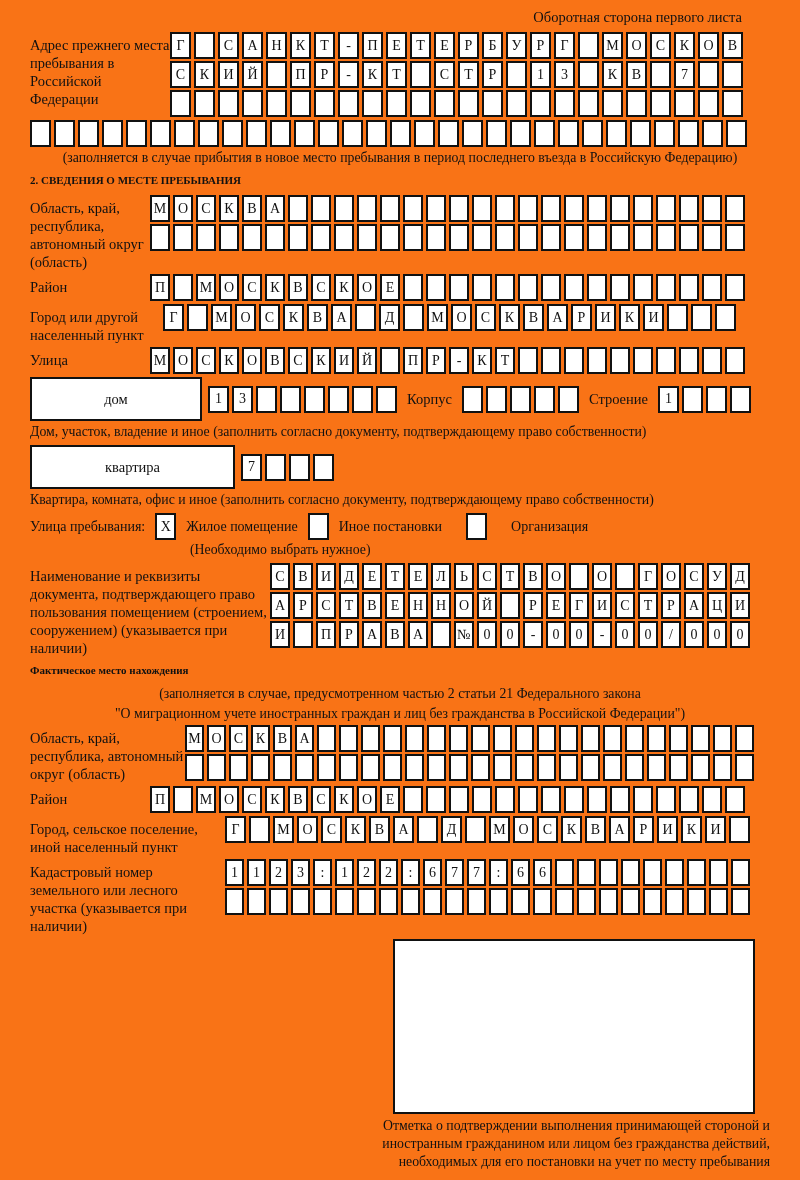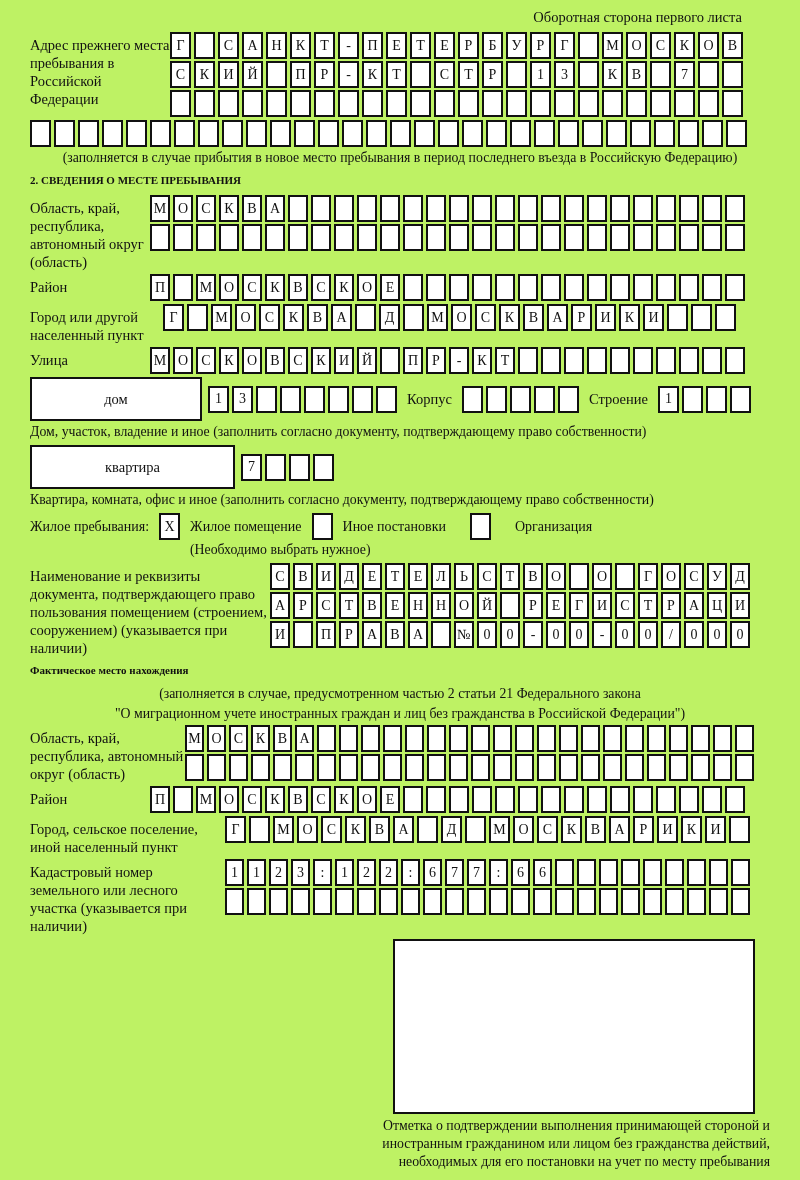--- a/index.html
+++ b/index.html
@@ -1,17 +1,17 @@
 <!DOCTYPE html>
 <html><head>
 <meta charset="utf-8">
 <style>
   html,body{margin:0;padding:0;background:#fff;color:#111;}
   body{font-family:"Liberation Serif","DejaVu Serif",serif;font-size:14px;line-height:18px;}
-  .page{width:800px;height:1180px;box-sizing:border-box;padding:8px 30px 0 30px;overflow:hidden;background:#bef264;}
+  .page{width:800px;height:1180px;box-sizing:border-box;padding:8px 30px 0 30px;overflow:hidden;background:#f97316;}
 
   .hdr-note{text-align:right;padding-right:28px;font-size:14.5px;margin-bottom:6px;}
 
   .field{display:flex;align-items:flex-start;margin-bottom:3px;}
   .flabel{flex:0 0 auto;padding-top:4px;font-size:14.5px;}
   .w140{width:140px;} .w120{width:120px;} .w133{width:133px;} .w240{width:240px;}
   .w155{width:155px;} .w195{width:195px;}
   .rows{display:flex;flex-direction:column;gap:2px;}
 
   .cellrow{display:flex;gap:3px;}
@@ -356,21 +356,21 @@
     <div class="cellrow">
         <span class="cell">7</span>
         <span class="cell"></span>
         <span class="cell"></span>
         <span class="cell"></span>
       </div>
   </div>
   <div class="note">Квартира, комната, офис и иное (заполнить согласно документу, подтверждающему право собственности)</div>
 
   <div class="stay-row">
-    <span>Жилое пребывания:</span>
+    <span>Улица пребывания:</span>
     <span class="cell">X</span>
     <span>Жилое помещение</span>
     <span class="cell"></span>
     <span>Иное постановки</span>
     <span class="cell" style="margin-left:14px"></span>
     <span style="margin-left:14px">Организация</span>
   </div>
   <div class="stay-note">(Необходимо выбрать нужное)</div>
 
   <div class="field">

